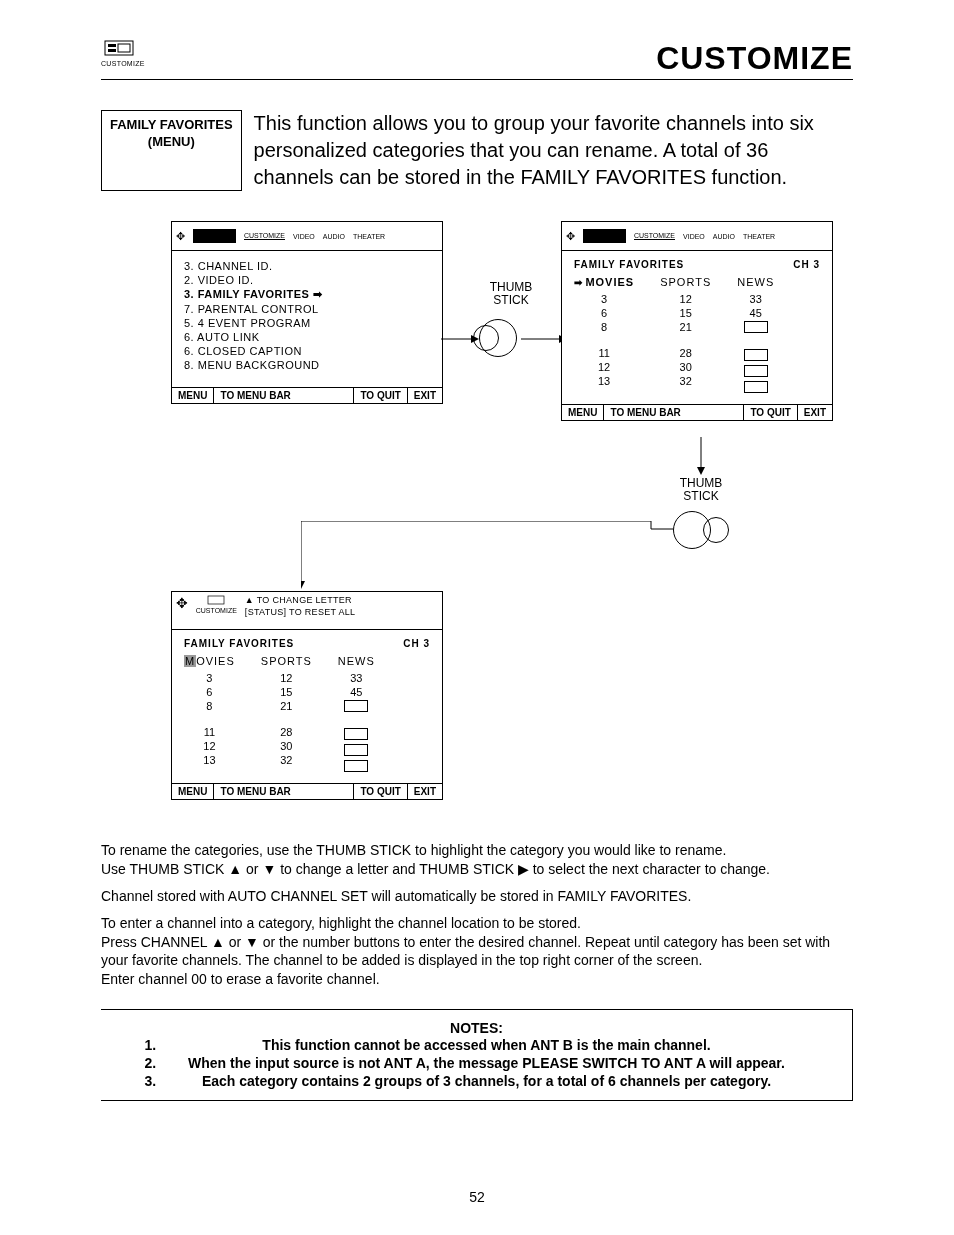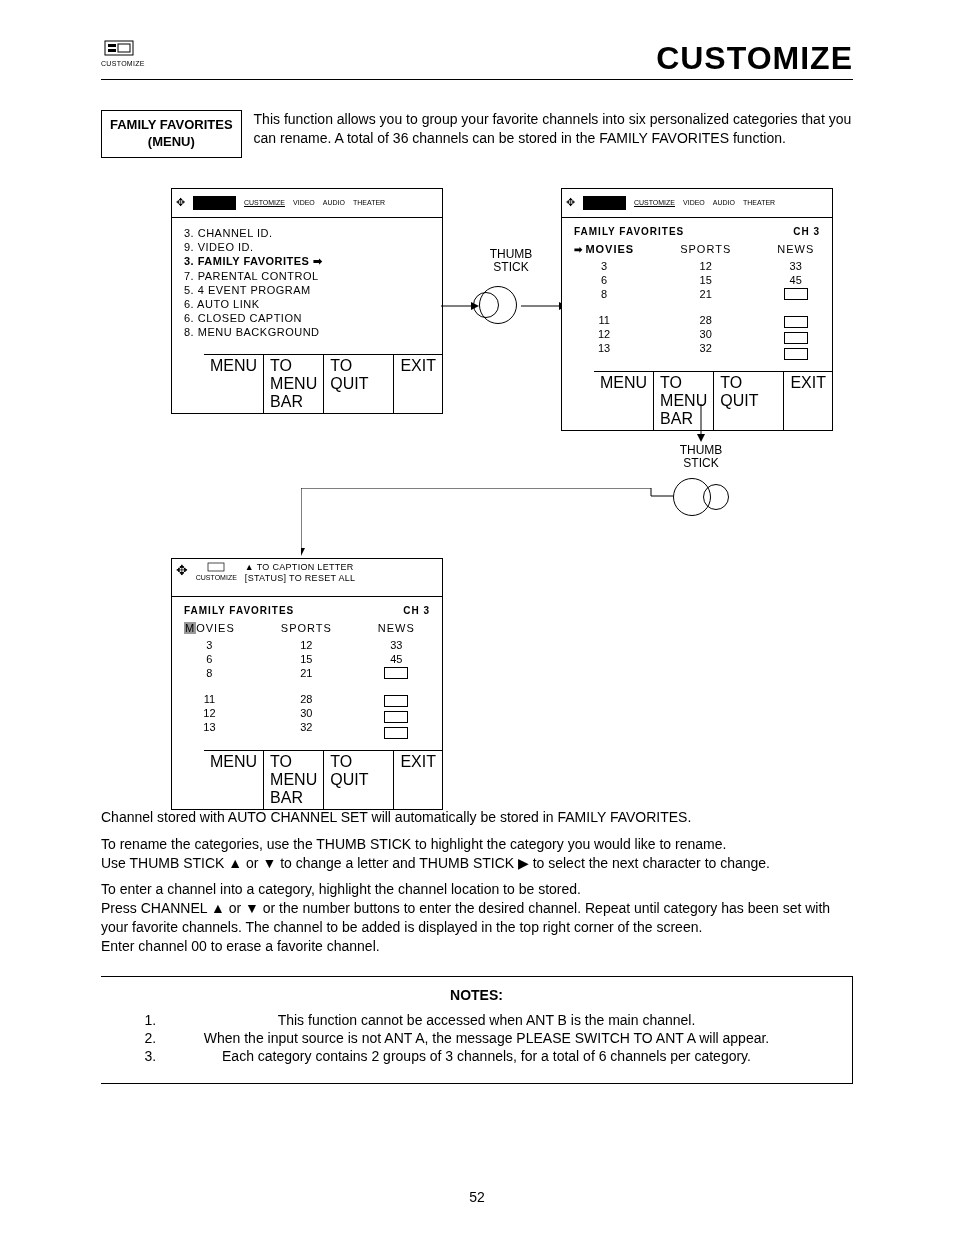--- a/index.html
+++ b/index.html
@@ -4,44 +4,44 @@
 <style>
   body { margin:0; padding:0; font-family: Arial, Helvetica, sans-serif; background:#fff; color:#000; }
   .page { width:852px; height:1235px; margin:0 auto; position:relative; box-sizing:border-box; padding:40px 50px 0 50px; }
   .hdr { display:flex; justify-content:space-between; align-items:flex-start; border-bottom:1.5px solid #000; padding-bottom:2px; margin-bottom:30px;}
   .hdr-icon { width:36px; text-align:center; }
   .hdr-icon svg { display:block; margin:0 auto; }
   .hdr-icon-lbl { font-size:7px; letter-spacing:0.3px; }
   .hdr-title { font-family: Arial, Helvetica, sans-serif; font-weight:bold; font-size:32px; letter-spacing:1px; }
   .intro { display:flex; gap:12px; margin-bottom:30px;}
   .intro-box { border:1.5px solid #000; padding:6px 8px; font-size:13px; font-weight:bold; text-align:center; line-height:1.3; flex-shrink:0;}
-  .intro-text { font-size:14px; line-height:1.35; }
+  .intro-text { font-size:20px; line-height:1.35; }
   .diagram { position:relative; height:600px; margin-bottom:20px;}
   .screen { position:absolute; border:1.5px solid #000; background:#fff; font-size:11px; }
   .screen .menubar { display:flex; border-bottom:1px solid #000; height:28px; align-items:center; padding:0 4px; gap:8px;}
   .screen .body { padding:8px 12px; min-height:120px;}
   .screen .menu-list div { font-size:11px; letter-spacing:0.5px; padding:1px 0;}
   .screen .menu-list .sel { font-weight:bold; }
-  .screen .footer { display:flex; border-top:1px solid #000; font-size:16px; font-weight:normal;margin-left:32px;}
+  .screen .footer { display:flex; border-top:1px solid #000; font-size:10px; font-weight:bold;}
   .screen .footer span { border-right:1px solid #000; padding:2px 6px; }
   .screen .footer span:last-child{ border-right:none;}
   .ff-header { display:flex; justify-content:space-between; font-weight:bold; letter-spacing:1px; font-size:10px; padding-bottom:6px;}
-  .ff-cols { display:flex; gap:46px; font-size:11px;}
+  .ff-cols { display:flex; gap:26px; font-size:11px;}
   .ff-col { text-align:center; }
   .ff-col .cat { letter-spacing:1px; padding-bottom:4px; display:inline-block;}
   .ff-col .cat.sel::before{ content:"➡"; font-size:10px; margin-right:2px;}
   .ff-col .cat.selbold{ font-weight:bold;}
   .ff-col .ch { padding:1px 0;}
   .ff-col .slot { display:inline-block; width:22px; height:10px; border:1px solid #000; margin:1px 0;}
   .arrow-lbl { position:absolute; font-size:12px; text-align:center; line-height:1.1;}
   .circle { position:absolute; border:1.5px solid #000; border-radius:50%; }
   .para { font-size:14px; line-height:1.35; margin:8px 0;}
   .notes-box { border:1px solid #000; border-left:none; padding:10px 14px 10px 14px; margin-top:20px; font-size:14px;text-align:center;}
   .notes-box .nl{ font-weight:bold; display:inline-block; width:60px; vertical-align:top;}
-  .notes-box ol { display:inline-block; margin:8px; padding-left:20px; vertical-align:top; width:calc(100% - 70px);}
+  .notes-box ol { display:inline-block; margin:0; padding-left:20px; vertical-align:top; width:calc(100% - 70px);font-weight:bold;}
   .notes-box li { padding:1px 0;}
   .page-num { position:absolute; bottom:30px; left:0; right:0; text-align:center; font-size:14px;}
   .mb-hl { position:relative; display:inline-block; padding:1px 3px;}
   .mb-hl.blk{ background:#000; }
   .mb-hl.blk span{ visibility:hidden;}
   .sel-hl{ background:#999; padding:0 1px;}
   .hint-row{ font-size:9px; letter-spacing:0.3px;}
 </style>
 </head>
 <body>
@@ -75,21 +75,21 @@
       <div class="menubar">
         <span>✥</span>
         <span class="mb-hl blk"><span>SETUP</span></span>
         <span style="font-size:7px;border-bottom:1px solid #000;">CUSTOMIZE</span>
         <span style="font-size:7px;">VIDEO</span>
         <span style="font-size:7px;">AUDIO</span>
         <span style="font-size:7px;">THEATER</span>
       </div>
       <div class="body menu-list">
         <div>3. CHANNEL ID.</div>
-        <div>9. VIDEO ID.</div>
+        <div>2. VIDEO ID.</div>
         <div class="sel">3. FAMILY FAVORITES ➡</div>
         <div>7. PARENTAL CONTROL</div>
         <div>5. 4 EVENT PROGRAM</div>
         <div>6. AUTO LINK</div>
         <div>6. CLOSED CAPTION</div>
         <div>8. MENU BACKGROUND</div>
       </div>
       <div class="footer">
         <span>MENU</span>
         <span style="flex:1">TO MENU BAR</span>
@@ -177,21 +177,21 @@
       <polygon points="-4,60 0,68 4,60" fill="#000" transform="translate(0,0)"></polygon>
     </svg>
 
     <div class="screen" style="left:70px; top:370px; width:270px;">
       <div class="menubar" style="height:34px; align-items:flex-start; padding-top:3px;">
         <span style="font-size:14px;">✥</span>
         <span style="font-size:7px; text-align:center;"><svg width="20" height="12" style="display:block;margin:0 auto;">
               <rect x="2" y="1" width="16" height="8" fill="none" stroke="#000" stroke-width="0.7"></rect>
             </svg><span>CUSTOMIZE</span></span>
         <span style="flex:1; font-size:9px; line-height:1.3;">
-          <div class="hint-row">▲ TO CAPTION LETTER</div>
+          <div class="hint-row">▲ TO CHANGE LETTER</div>
           <div class="hint-row">[STATUS] TO RESET ALL</div>
         </span>
       </div>
       <div class="body">
         <div class="ff-header">
           <span>FAMILY FAVORITES</span>
           <span>CH   3</span>
         </div>
         <div class="ff-cols">
           <div class="ff-col">
@@ -229,23 +229,23 @@
       <div class="footer">
         <span>MENU</span>
         <span style="flex:1">TO MENU BAR</span>
         <span>TO QUIT</span>
         <span>EXIT</span>
       </div>
     </div>
 
   </div>
 
-  <div class="para">Channel stored with AUTO CHANNEL SET will automatically be stored in FAMILY FAVORITES.</div>
   <div class="para" style="white-space:pre-line;">To rename the categories, use the THUMB STICK to highlight the category you would like to rename.
 Use THUMB STICK ▲ or ▼ to change a letter and THUMB STICK ▶ to select the next character to change.</div>
+  <div class="para">Channel stored with AUTO CHANNEL SET will automatically be stored in FAMILY FAVORITES.</div>
   <div class="para" style="white-space:pre-line;">To enter a channel into a category, highlight the channel location to be stored.
 Press CHANNEL ▲ or ▼ or the number buttons to enter the desired channel.  Repeat until category has been set with your favorite channels.  The channel to be added is displayed in the top right corner of the screen.
 Enter channel 00 to erase a favorite channel.</div>
 
   <div class="notes-box">
     <span class="nl">NOTES:</span>
     <ol>
       <li>This function cannot be accessed when ANT B is the main channel.</li>
       <li>When the input source is not ANT A, the message  PLEASE SWITCH TO ANT A  will appear.</li>
       <li>Each category contains 2 groups of 3 channels, for a total of 6 channels per category.</li>

